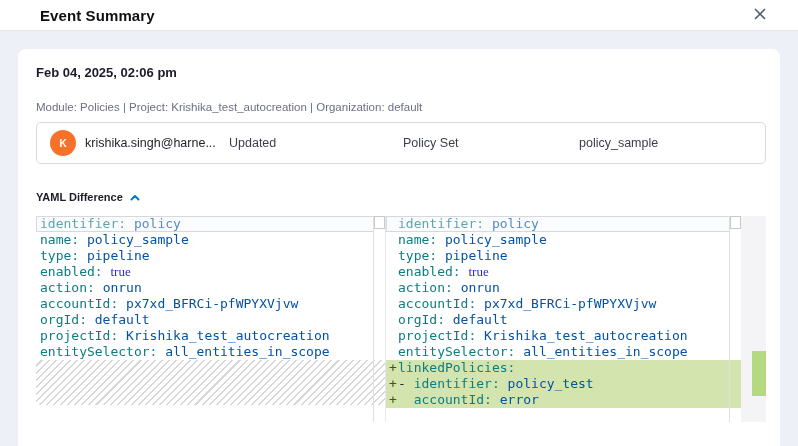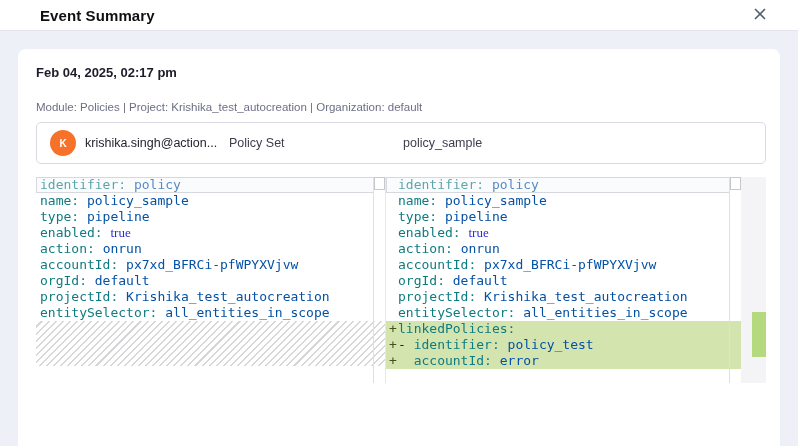--- a/index.html
+++ b/index.html
@@ -75,33 +75,42 @@
     <button class="close-btn">
       <svg width="12" height="12" viewBox="0 0 12 12">
         <path d="M1.5 1.5 L10.5 10.5 M10.5 1.5 L1.5 10.5" stroke="#546070" stroke-width="1.7" stroke-linecap="round" fill="none"></path>
       </svg>
     </button>
   </div>
 
   <div class="modal-body">
     <div class="card">
 
-      <div class="event-ts">Feb 04, 2025, 02:17 pm</div>
+      <div class="event-ts">Feb 04, 2025, 02:06 pm</div>
       <div class="event-ctx">Module: Policies | Project: Krishika_test_autocreation | Organization: default</div>
 
 
       <div class="trow grid-cols">
         <div class="user-cell">
           <div class="avatar">K</div>
-          <span class="user-name">krishika.singh@action...</span>
+          <span class="user-name">krishika.singh@harne...</span>
         </div>
+        <div class="cell">Updated</div>
         <div class="cell">Policy Set</div>
         <div class="cell">policy_sample</div>
       </div>
 
+      <div class="yaml-label-row">
+        <span class="yaml-label">YAML Difference</span>
+        <span class="chev">
+          <svg width="10" height="7" viewBox="0 0 10 7">
+            <path d="M1.5 5.5 L5 2 L8.5 5.5" stroke="#0278d5" stroke-width="2" fill="none" stroke-linecap="round" stroke-linejoin="round"></path>
+          </svg>
+        </span>
+      </div>
 
       <div class="diff">
         <div class="pane pane-left">
           <div id="left-lines">
               <div class="code-line current"><span class="k">identifier:</span> <span class="v">policy</span></div>
               <div class="code-line"><span class="k">name:</span> <span class="v">policy_sample</span></div>
               <div class="code-line"><span class="k">type:</span> <span class="v">pipeline</span></div>
               <div class="code-line"><span class="k">enabled:</span> <span class="b">true</span></div>
               <div class="code-line"><span class="k">action:</span> <span class="v">onrun</span></div>
               <div class="code-line"><span class="k">accountId:</span> <span class="v">px7xd_BFRCi-pfWPYXVjvw</span></div>

